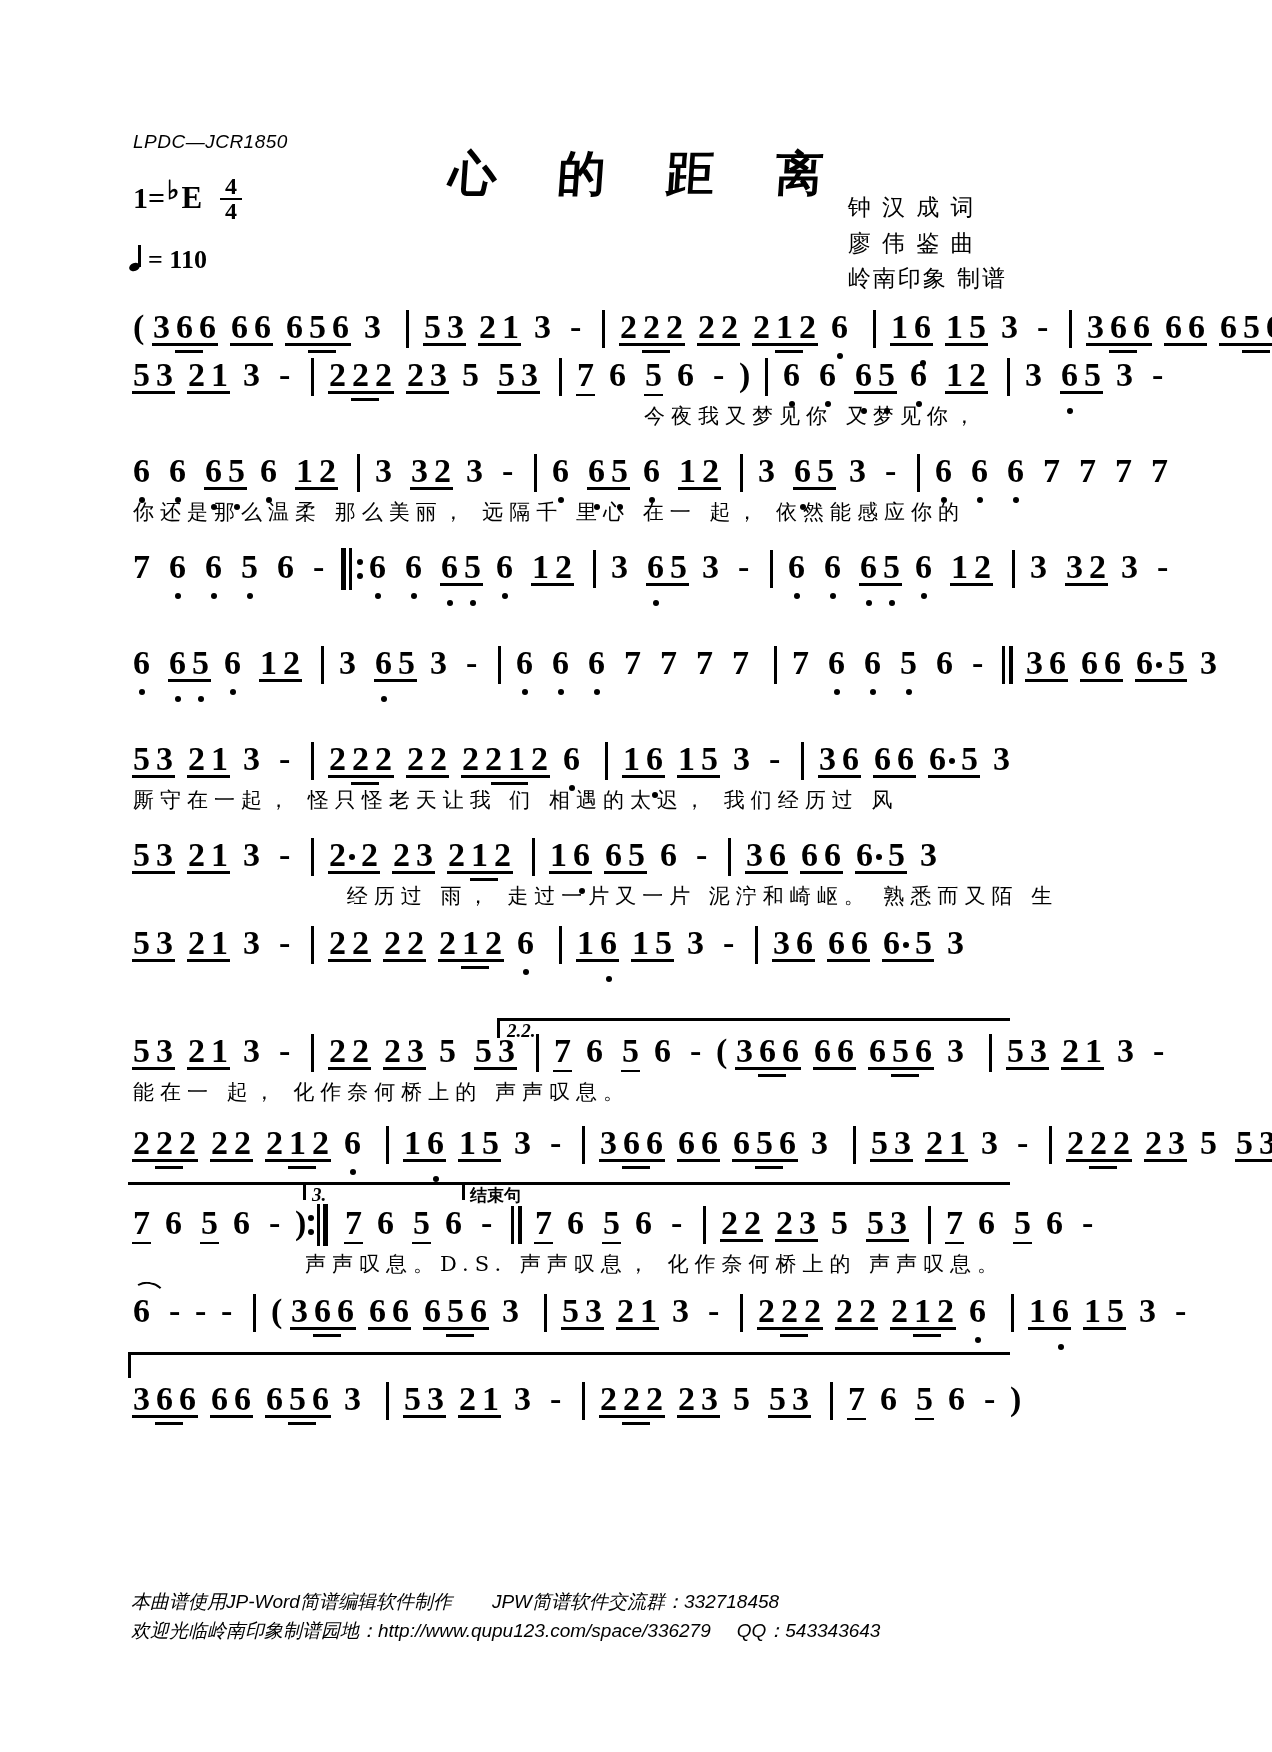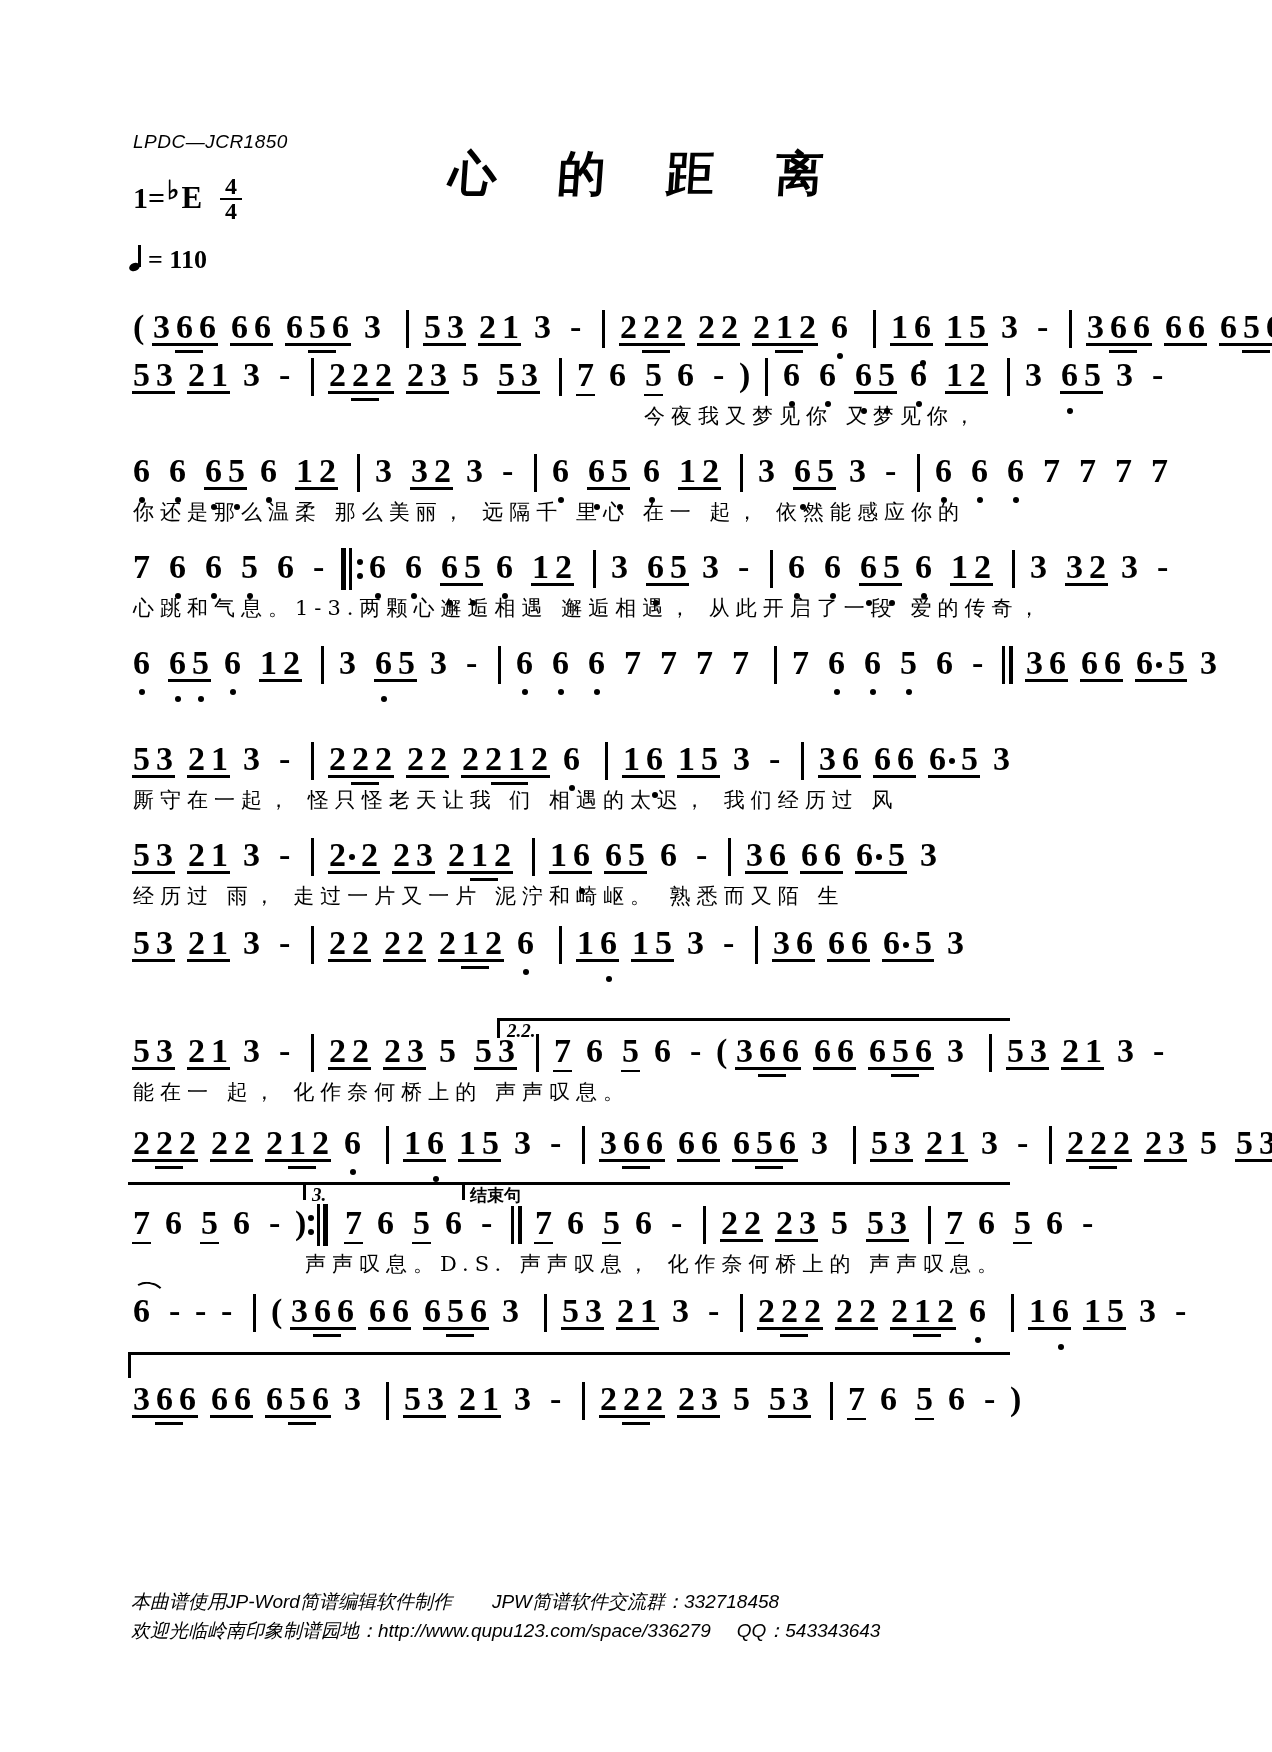--- a/index.html
+++ b/index.html
@@ -140,20 +140,25 @@
     </span>
   </div>
 
   <div class="tempo">
     <span class="qnote"></span>
     <span>= 110</span>
   </div>
 
   <div class="title">心 的 距 离</div>
 
+  <div class="credits">
+    <div>钟 汉 成 词</div>
+    <div>廖 伟 鉴 曲</div>
+    <div>岭南印象 制谱</div>
+  </div>
 
   <div id="music">
       <div class="sys" style="top: 308px;">
         <div class="notes">
           <div class="tok" style="left: 133px;">(</div>
           <div class="tok" style="left: 153px;">3</div>
           <div class="tok" style="left: 176px;">6</div>
           <div class="tok" style="left: 199px;">6</div>
           <div class="longline" style="left: 152px; width: 66px; top: 35px;"></div>
           <div class="longline" style="left: 175.46px; width: 27.6px; top: 42px;"></div>
@@ -355,23 +360,20 @@
           <div class="tok" style="left: 974px;">2</div>
           <div class="longline" style="left: 950px; width: 43px; top: 35px;"></div>
           <div class="bl" style="left: 1012px;"></div>
           <div class="tok" style="left: 1030px;">3</div>
           <div class="tok" style="left: 1066px;">3</div>
           <div class="tok" style="left: 1089px;">2</div>
           <div class="longline" style="left: 1065px; width: 43px; top: 35px;"></div>
           <div class="tok" style="left: 1121px;">3</div>
           <div class="tok" style="left: 1157px;">-</div>
         </div>
-        <div class="lyr" style="padding-left: 133px; letter-spacing: 6px; position: relative; white-space: nowrap;">
-          <div class="" style="position: static;">心跳和气息。1-3.两颗心邂逅相遇 邂逅相遇， 从此开启了一段 爱的传奇，</div>
-        </div>
       </div>
       <div class="sys" style="top: 644px;">
         <div class="notes">
           <div class="tok" style="left: 133px;">6<div class="dlow"></div></div>
           <div class="tok" style="left: 169px;">6<div class="dlow dlowu"></div></div>
           <div class="tok" style="left: 192px;">5<div class="dlow dlowu"></div></div>
           <div class="longline" style="left: 168px; width: 43px; top: 35px;"></div>
           <div class="tok" style="left: 224px;">6<div class="dlow"></div></div>
           <div class="tok" style="left: 260px;">1</div>
           <div class="tok" style="left: 283px;">2</div>
@@ -500,21 +502,21 @@
           <div class="longline" style="left: 745px; width: 43px; top: 35px;"></div>
           <div class="tok" style="left: 801px;">6</div>
           <div class="tok" style="left: 824px;">6</div>
           <div class="longline" style="left: 800px; width: 43px; top: 35px;"></div>
           <div class="tok" style="left: 856px;">6<div class="ddot"></div></div>
           <div class="tok" style="left: 888px;">5</div>
           <div class="longline" style="left: 855px; width: 52px; top: 35px;"></div>
           <div class="tok" style="left: 920px;">3</div>
         </div>
         <div class="lyr" style="padding-left: 133px; letter-spacing: 6px; position: relative; white-space: nowrap;">
-          <div class="" style="position: static;">经历过 雨， 走过一片又一片 泥泞和崎岖。 熟悉而又陌  生</div>
+          <div class="" style="position: static; text-align: center;">经历过 雨， 走过一片又一片 泥泞和崎岖。 熟悉而又陌  生</div>
         </div>
       </div>
       <div class="sys" style="top: 924px;">
         <div class="notes">
           <div class="tok" style="left: 133px;">5</div>
           <div class="tok" style="left: 156px;">3</div>
           <div class="longline" style="left: 132px; width: 43px; top: 35px;"></div>
           <div class="tok" style="left: 188px;">2</div>
           <div class="tok" style="left: 211px;">1</div>
           <div class="longline" style="left: 187px; width: 43px; top: 35px;"></div>

